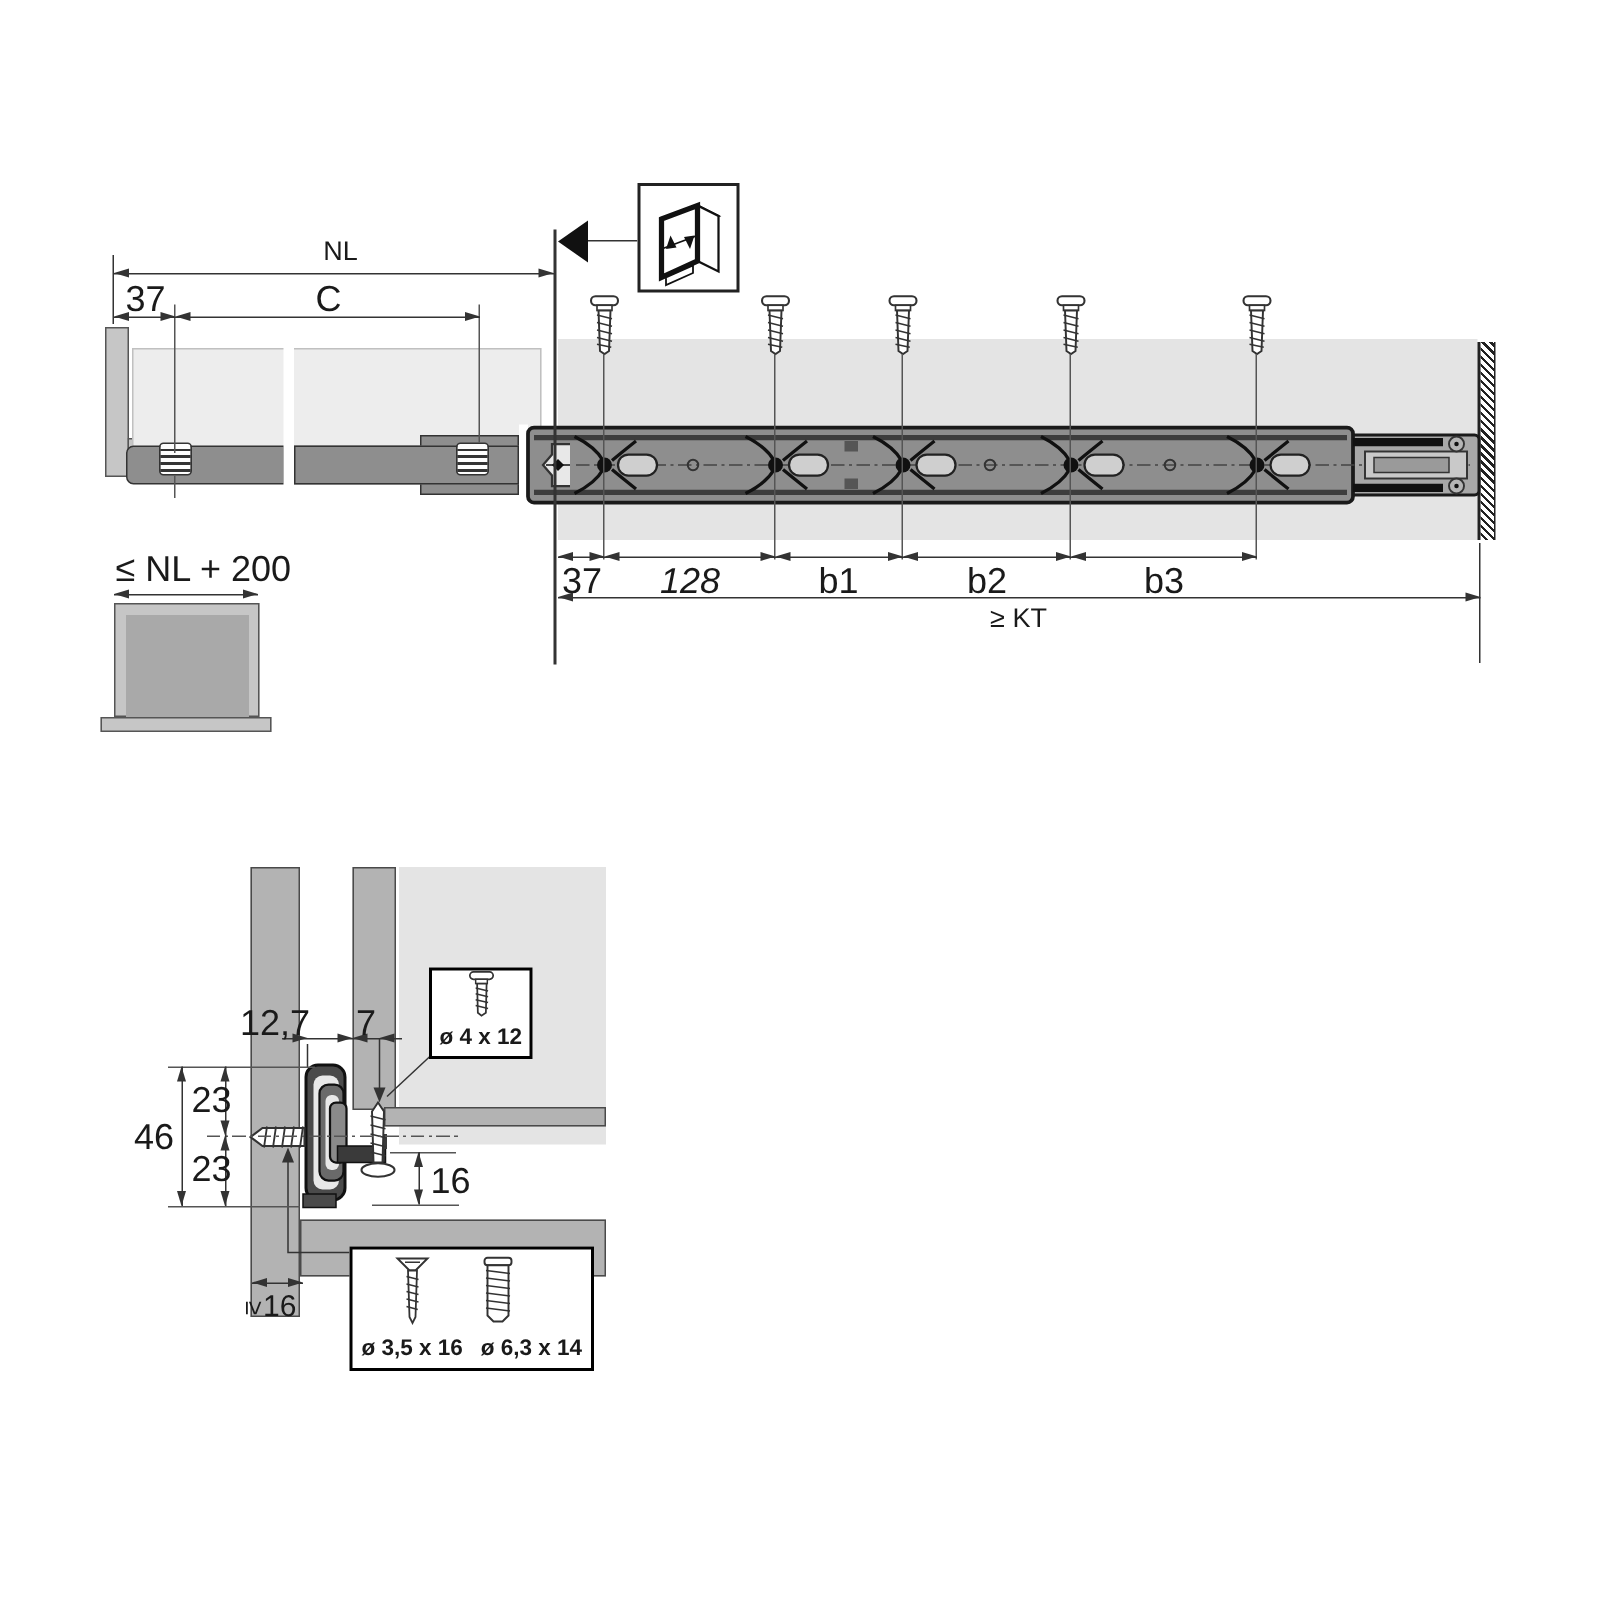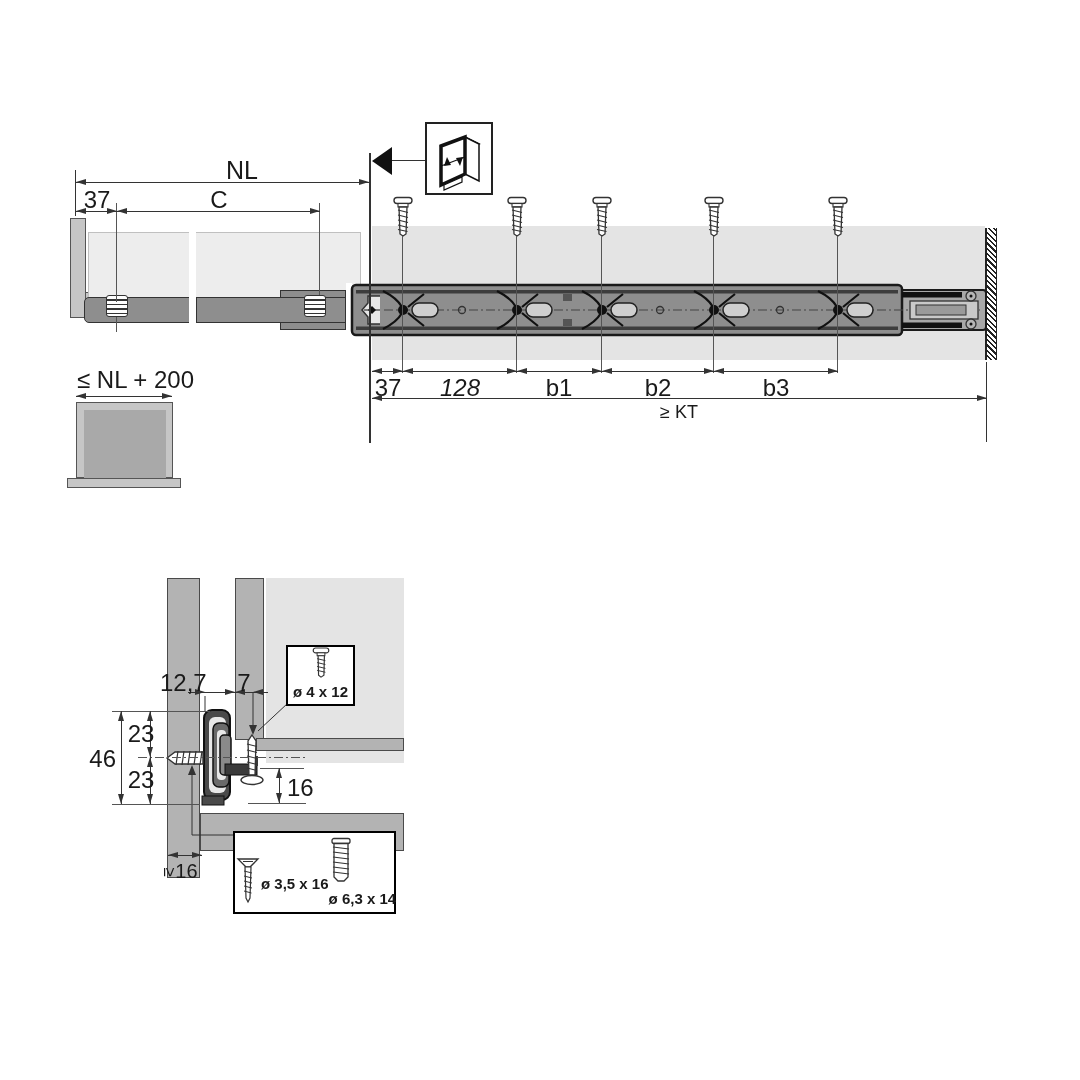--- a/index.html
+++ b/index.html
@@ -199,21 +199,21 @@
       <polygon points="17,61 35,53 35,58 17,66" fill="#fff" stroke="#111" stroke-width="1.2"></polygon>
       <path d="M20 33 l-3 9 l7 -1 z" fill="#111"></path>
       <path d="M33 42 l3 -9 l-7 1 z" fill="#111"></path>
     </svg>
   </div>
 
   <div class="lv" style="left:75px;top:170px;height:46px;"></div>
   <div class="lh" style="left:76px;top:182px;width:294px;"></div>
   <div class="ar ar-l" style="left:76px;top:179px;"></div>
   <div class="ar ar-r" style="left:359px;top:179px;"></div>
-  <div class="lbl ctr" style="left:242px;top:158px;font-size:25px;text-align:center;">NL</div>
+  <div class="lbl ctr" style="left:227px;top:158px;font-size:18px;text-align:center;">NL</div>
 
   <div class="lv thin" style="left:116px;top:203px;height:99px;"></div>
   <div class="lv thin" style="left:319px;top:203px;height:92px;"></div>
   <div class="lh" style="left:76px;top:211px;width:244px;"></div>
   <div class="ar ar-l" style="left:76px;top:208px;"></div>
   <div class="ar ar-r" style="left:107px;top:208px;"></div>
   <div class="ar ar-l" style="left:117px;top:208px;"></div>
   <div class="ar ar-r" style="left:310px;top:208px;"></div>
   <div class="lbl ctr" style="left:97px;top:188px;">37</div>
   <div class="lbl ctr" style="left:219px;top:188px;">C</div>
@@ -345,21 +345,21 @@
           <line x1="7" y1="12" x2="15.5" y2="14"></line>
           <line x1="7" y1="16" x2="15.5" y2="18"></line>
           <line x1="7" y1="20" x2="15.5" y2="22"></line>
           <line x1="7" y1="24" x2="15.5" y2="26"></line>
         </g>
     </svg>
     <div class="speclbl" style="margin-bottom:4px;">ø 4 x 12</div>
   </div>
 
   <div class="specbox" style="left:233px;top:831px;width:163px;height:83px;flex-direction:row;align-items:flex-end;justify-content:space-around;padding-bottom:5px;">
-    <div style="display:flex;flex-direction:row;align-items:center;">
+    <div style="display:flex;flex-direction:column;align-items:center;">
       <svg width="26" height="50" viewBox="0 0 26 50">
         <polygon points="3,2 23,2 15,10 11,10" fill="#fff" stroke="#333" stroke-width="1.3"></polygon>
         <line x1="8" y1="4.5" x2="18" y2="4.5" stroke="#333" stroke-width="1"></line>
         <polygon points="10,10 16,10 15,41 13,45 11,41" fill="#fff" stroke="#333" stroke-width="1.2"></polygon>
         <g stroke="#333" stroke-width="1">
             <line x1="9" y1="14" x2="17" y2="16"></line>
             <line x1="9" y1="19" x2="17" y2="21"></line>
             <line x1="9" y1="24" x2="17" y2="26"></line>
             <line x1="9" y1="29" x2="17" y2="31"></line>
             <line x1="9" y1="34" x2="16.5" y2="36"></line>

